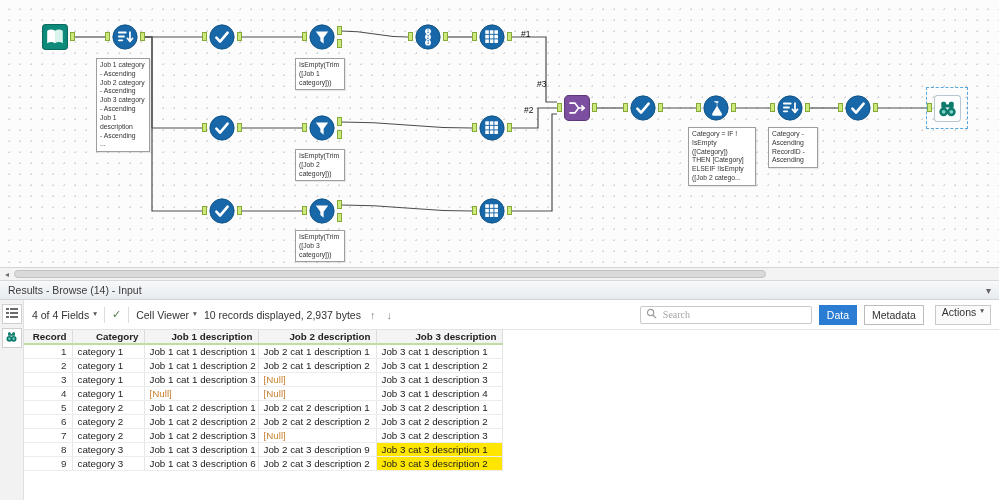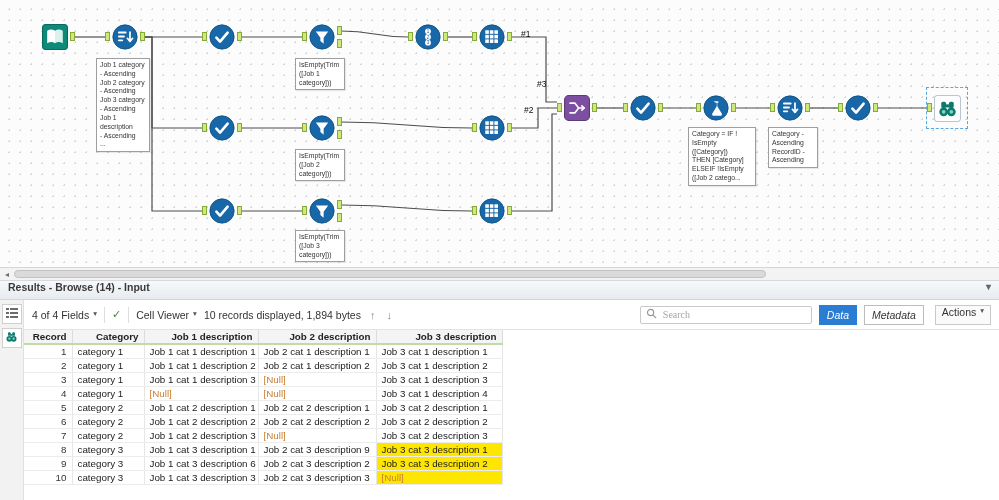--- a/index.html
+++ b/index.html
@@ -40,22 +40,22 @@
     border-bottom:1px solid #d9d9d9; display:flex; align-items:center;
   }
   .larr { width:14px; text-align:center; font-size:8px; color:#707070; }
   .thumb {
     position:absolute; left:14px; top:2px; width:752px; height:8px;
     background:#dadada; border:1px solid #c2c2c2; border-radius:4px;
   }
   
   .results-header {
     height:19px; background:linear-gradient(#f7f9fb,#e7ebef);
-    border-bottom:1px solid #cfd5da; display:flex; 
-    padding:0 8px; font-size:10.5px; color:#3a3a3a;font-weight:bold;
+    border-bottom:1px solid #cfd5da; display:flex; align-items:center;
+    padding:0 8px; font-size:10.5px; color:#3a3a3a;
   }
   .chev { margin-left:auto; color:#666; font-size:10px; cursor:pointer; }
   .results-body { display:flex; height:200px; }
   .rail {
     width:24px; background:#f2f2f2; border-right:1px solid #e0e0e0;
     display:flex; flex-direction:column; align-items:center; padding-top:4px; gap:4px;
   }
   .rail button { width:20px; height:20px; border:1px solid #cfcfcf; background:#fff; padding:1px; cursor:pointer; }
   .main { flex:1; display:flex; flex-direction:column; min-width:0; }
   .toolbar {
@@ -68,21 +68,21 @@
   .checkwrap { color:#4c7a40; font-size:11px; }
   .records { color:#333; white-space:nowrap; }
   .arrow-btn { background:none; border:none; color:#8a8a8a; font-size:11px; padding:0 2px; cursor:pointer; }
   .search {
     margin-left:auto; display:flex; align-items:center; gap:4px;
     border:1px solid #c9c9c9; border-radius:2px; height:18px; width:172px;
     padding:0 5px; background:#fff;
   }
   .search input { border:none; outline:none; flex:1; font-size:10px; font-family:Liberation Serif, serif; min-width:0; color:#333; }
   .search input::placeholder { color:#a5a5a5; }
-  .btn { height:20px; border:1px solid #bcbcbc; background:#fff; font-size:10.5px; padding:0 7px; cursor:pointer; color:#333;font-style:italic; }
+  .btn { height:20px; border:1px solid #bcbcbc; background:#fff; font-size:10.5px; padding:0 7px; cursor:pointer; color:#333; }
   .btn.primary { background:#2b7cd3; border-color:#2b7cd3; color:#fff; }
   .actions { border:1px solid #c9c9c9; height:20px; padding:0 6px; background:#fafafa; margin-left:4px; }
   
   .grid-wrap { flex:1; overflow:hidden; background:#fff; }
   table { border-collapse:collapse; table-layout:fixed; width:478px; font-size:9.8px; color:#1a1a1a; }
   col.c0{width:48px} col.c1{width:72px} col.c2{width:114px} col.c3{width:118px} col.c4{width:126px}
   th {
     background:#f4f4f4; font-weight:700; text-align:right;
     border-bottom:2px solid #bfdca4; border-right:1px solid #dcdcdc;
     padding:1px 5px; height:12px; color:#222; white-space:nowrap; overflow:hidden;
@@ -407,21 +407,21 @@
         <span>4 of 4 Fields</span>
         <span class="caret">▾</span>
       </div>
       <div class="sep"></div>
       <span class="checkwrap">✓</span>
       <div class="sep"></div>
       <div class="dropdown">
         <span>Cell Viewer</span>
         <span class="caret">▾</span>
       </div>
-      <span class="records">10 records displayed, 1,894 bytes</span>
+      <span class="records">10 records displayed, 2,937 bytes</span>
       <button class="arrow-btn">↑</button>
       <button class="arrow-btn">↓</button>
       <div class="search">
         <span>
           <svg width="11" height="11" viewBox="0 0 12 12">
               <circle cx="5" cy="5" r="3.4" fill="none" stroke="#9a9a9a" stroke-width="1.3"></circle>
               <path d="M7.6 7.6L11 11" stroke="#9a9a9a" stroke-width="1.3"></path>
             </svg>
         </span>
         <input placeholder="Search" style="">
@@ -509,24 +509,17 @@
               <td class="">Job 2 cat 3 description 9</td>
               <td class="hl">Job 3 cat 3 description 1</td>
             </tr>
             <tr>
               <td class="num">9</td>
               <td class="">category 3</td>
               <td class="">Job 1 cat 3 description 6</td>
               <td class="">Job 2 cat 3 description 2</td>
               <td class="hl">Job 3 cat 3 description 2</td>
             </tr>
-            <tr>
-              <td class="num">10</td>
-              <td class="">category 3</td>
-              <td class="">Job 1 cat 3 description 3</td>
-              <td class="">Job 2 cat 3 description 3</td>
-              <td class="null hl">[Null]</td>
-            </tr>
           </tbody>
         </table>
     </div>
   </div>
 </div>
 
 </body></html>

